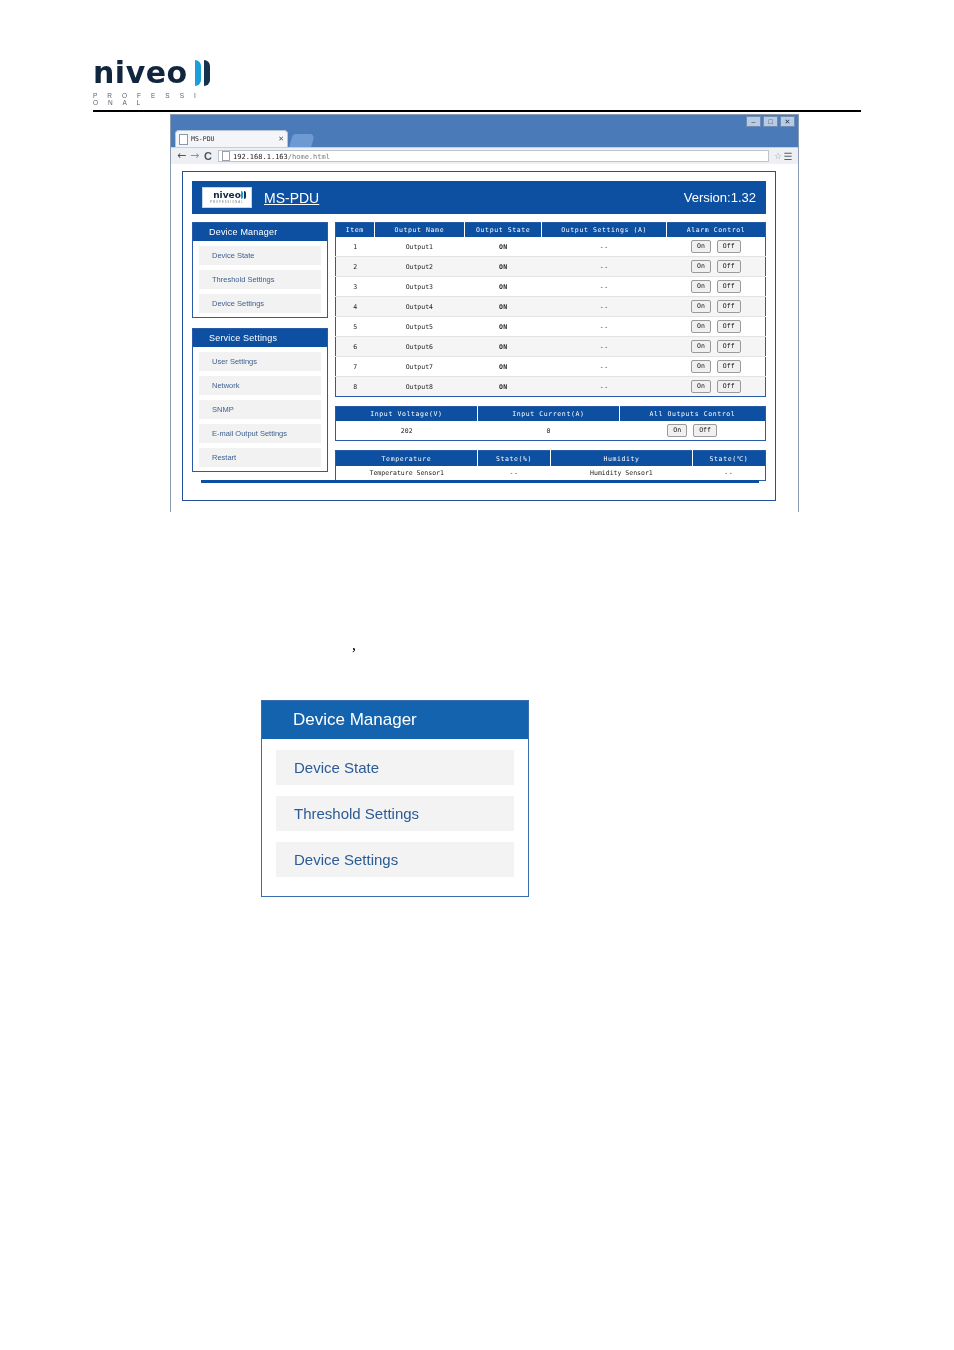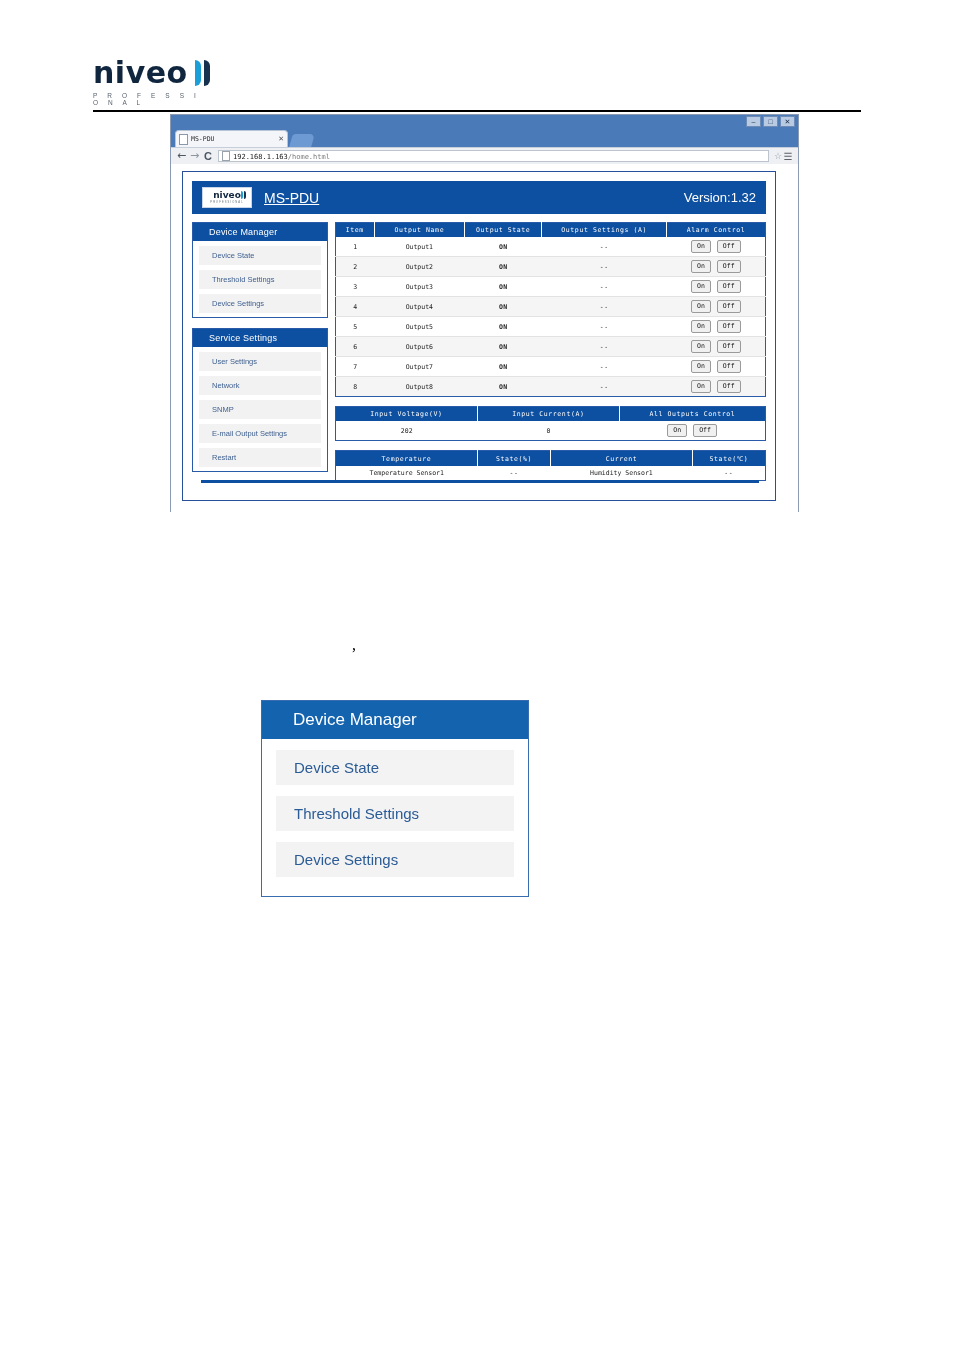--- a/index.html
+++ b/index.html
@@ -646,21 +646,21 @@
             <colgroup>
                 <col style="width:33%">
                 <col style="width:17%">
                 <col style="width:33%">
                 <col style="width:17%">
               </colgroup>
             <thead>
               <tr>
                 <th>Temperature</th>
                 <th>State(%)</th>
-                <th>Current</th>
+                <th>Humidity</th>
                 <th>State(℃)</th>
               </tr>
             </thead>
             <tbody>
               <tr>
                 <td>Temperature Sensor1</td>
                 <td class="dash">--</td>
                 <td>Humidity Sensor1</td>
                 <td class="dash">--</td>
               </tr>

